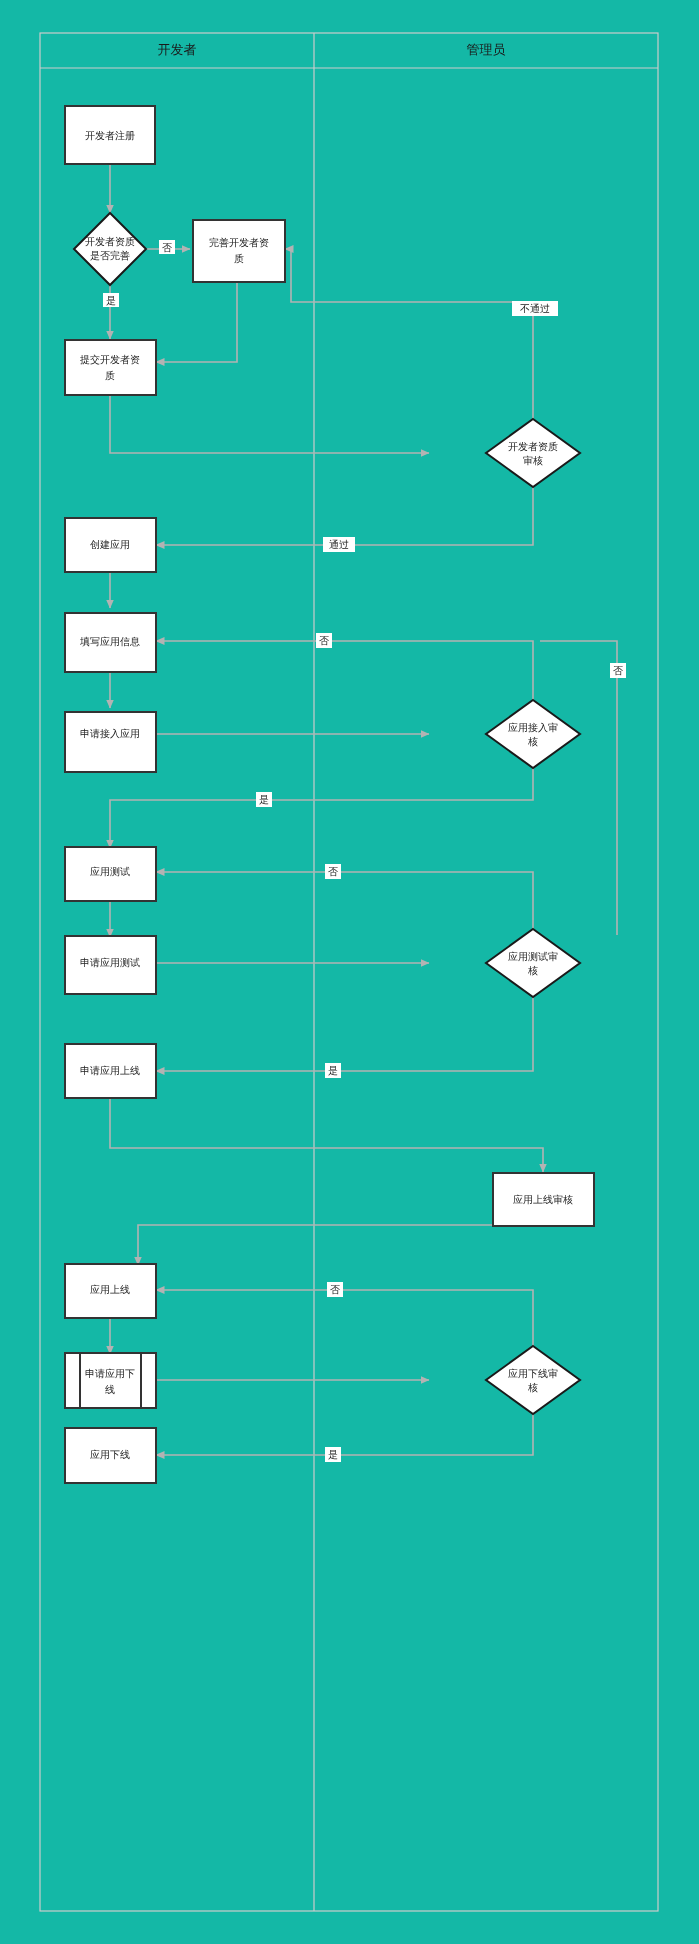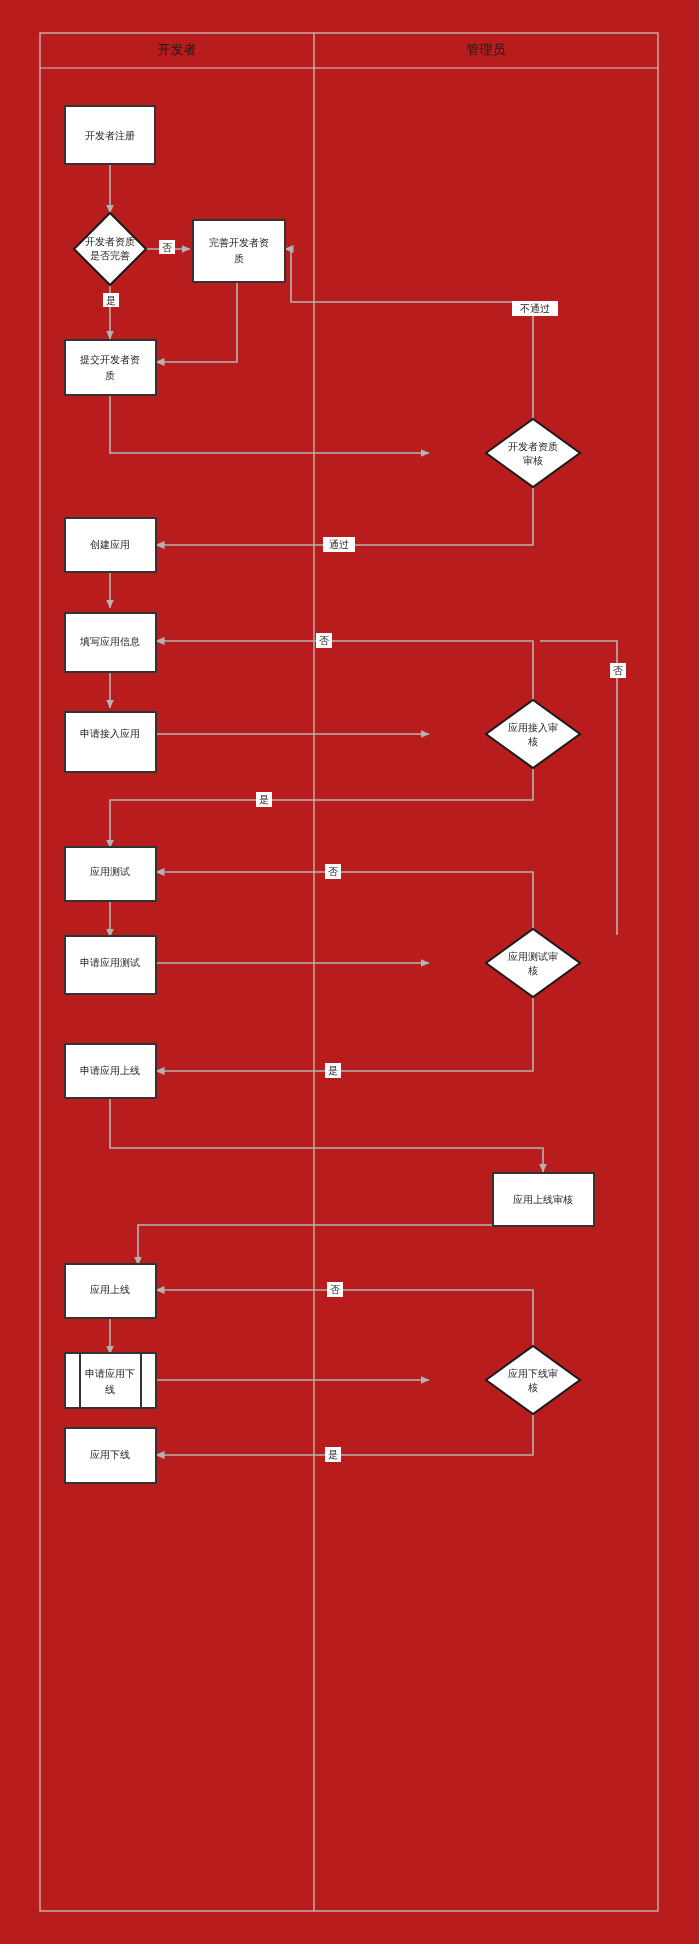--- a/index.html
+++ b/index.html
@@ -1,17 +1,17 @@
 <!DOCTYPE html>
 <html><head>
 <meta charset="utf-8">
 <style>
   html,body{margin:0;padding:0;background:#ffffff;}
   body{font-family:"Liberation Sans","DejaVu Sans",sans-serif;}
-  #stage{position:relative;width:699px;height:1944px;background:#b91c1c;overflow:hidden;}
+  #stage{position:relative;width:699px;height:1944px;background:#14b8a6;overflow:hidden;}
   svg{display:block;}
   .lane-line{stroke:#cccccc;stroke-width:1.2;fill:none;}
   .lane-frame{stroke:#cccccc;stroke-width:1.2;fill:none;}
   .node-box{fill:#ffffff;stroke:#333333;stroke-width:2;}
   .node-diamond{fill:#ffffff;stroke:#1a1a1a;stroke-width:2;}
   .node-bar{stroke:#333333;stroke-width:2;}
   .flow{stroke:#b3b3b3;stroke-width:1.6;fill:none;}
   .node-text{font-family:"Liberation Sans","DejaVu Sans",sans-serif;font-size:10px;fill:#1a1a1a;text-anchor:middle;dominant-baseline:middle;}
   .lane-title{font-family:"Liberation Sans","DejaVu Sans",sans-serif;font-size:13px;fill:#1a1a1a;text-anchor:middle;dominant-baseline:middle;}
   .edge-label{font-family:"Liberation Sans","DejaVu Sans",sans-serif;font-size:10px;fill:#1a1a1a;text-anchor:middle;dominant-baseline:middle;}

